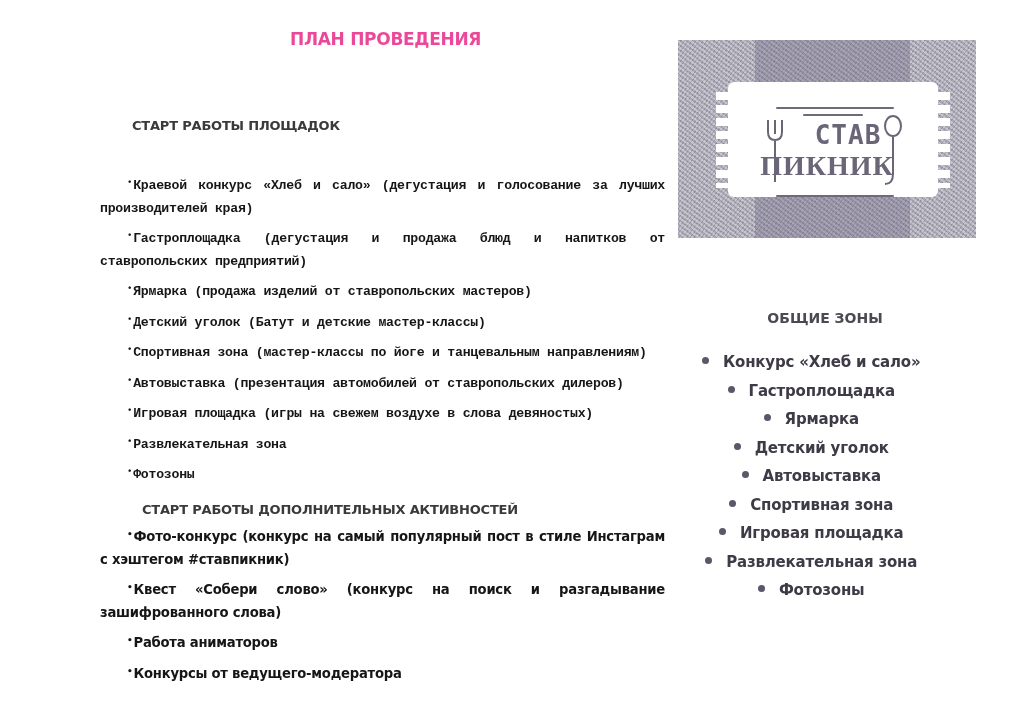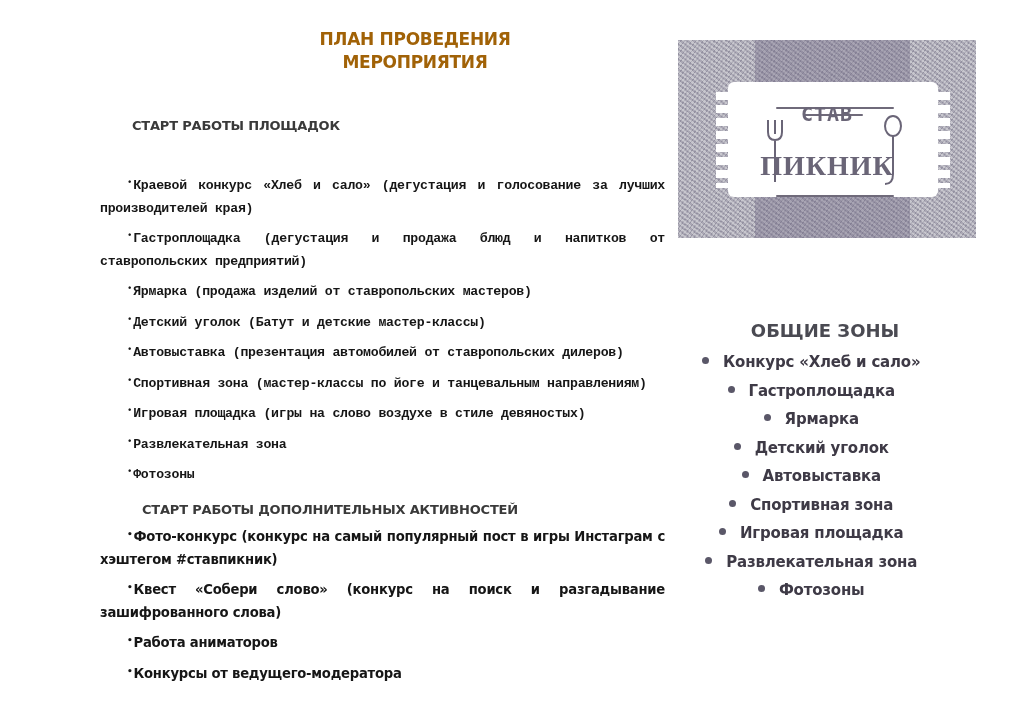--- a/index.html
+++ b/index.html
@@ -1,22 +1,22 @@
 <!DOCTYPE html>
 <html><head>
 <meta charset="utf-8">
 <style>
   html, body { margin:0; padding:0; }
   body {
     width:1024px; height:723px; background:#ffffff; position:relative; overflow:hidden;
     font-family:"DejaVu Sans","Liberation Sans",sans-serif; color:#1a1a1a;
   }
   .title {
-    position:absolute; left:290px; top:28px; width:250px; text-align:center;
-    font-weight:bold; font-size:17px; line-height:23px; color:#a16207; letter-spacing:-0.3px;
+    position:absolute; left:290px; top:28px; width:250px; 
+    font-weight:bold; font-size:17px; line-height:23px; color:#ec4899; letter-spacing:-0.3px;
   }
   .section-head {
     position:absolute; font-weight:bold; font-size:13px; color:#3a3a3a; letter-spacing:-0.2px;text-align:right;
   }
   .left-list { position:absolute; left:100px; width:565px; }
   .item {
     font-weight:bold; font-size:13.2px; line-height:22.5px; color:#161616;
     text-align:justify; text-align-last:left; text-indent:27px; margin:0 0 5px 0;
     letter-spacing:-0.25px;
   }
@@ -40,78 +40,77 @@
   }
   .logo .line {
     position:absolute; height:2px; background:#6f6a7a; border-radius:1px;
   }
   .logo .word {
     position:absolute; left:0; width:298px; text-align:center; font-weight:bold; color:#6a6577;
     font-family:"DejaVu Sans Mono","Liberation Mono",monospace; letter-spacing:1px;
   }
   .right-head {
     position:absolute; left:690px; top:310px; width:270px; text-align:center;
-    font-weight:bold; font-size:18px; color:#4a4a52;margin-top:10px;
+    font-weight:bold; font-size:14px; color:#4a4a52;
   }
   .zones { position:absolute; left:702px; top:348px;text-align:center; }
   .zone {
     font-weight:bold; font-size:15px; line-height:28.5px; color:#3e3a46; letter-spacing:-0.2px;
   }
   .zone .zdot {
     display:inline-block; width:7px; height:7px; border-radius:50%; background:#5a5768;
     margin-right:14px; vertical-align:middle; position:relative; top:-2px;
   }
 </style>
 </head>
 <body>
 
 <div class="title">
   <div>ПЛАН ПРОВЕДЕНИЯ</div>
-  <div>МЕРОПРИЯТИЯ</div>
 </div>
 
 <div class="section-head" style="left:132px; top:118px;">СТАРТ РАБОТЫ ПЛОЩАДОК</div>
 
 <div class="left-list" style="top:172px;font-family:Liberation Mono, monospace;">
   <p class="item"><span class="dot">•</span><span>Краевой конкурс «Хлеб и сало» (дегустация и голосование за лучших производителей края)</span></p>
   <p class="item"><span class="dot">•</span><span>Гастроплощадка (дегустация и продажа блюд и напитков от ставропольских предприятий)</span></p>
   <p class="item"><span class="dot">•</span><span>Ярмарка (продажа изделий от ставропольских мастеров)</span></p>
   <p class="item"><span class="dot">•</span><span>Детский уголок (Батут и детские мастер-классы)</span></p>
+  <p class="item"><span class="dot">•</span><span>Спортивная зона (мастер-классы по йоге и танцевальным направлениям)</span></p>
   <p class="item"><span class="dot">•</span><span>Автовыставка (презентация автомобилей от ставропольских дилеров)</span></p>
-  <p class="item"><span class="dot">•</span><span>Спортивная зона (мастер-классы по йоге и танцевальным направлениям)</span></p>
-  <p class="item"><span class="dot">•</span><span>Игровая площадка (игры на слово воздухе в стиле девяностых)</span></p>
+  <p class="item"><span class="dot">•</span><span>Игровая площадка (игры на свежем воздухе в слова девяностых)</span></p>
   <p class="item"><span class="dot">•</span><span>Развлекательная зона</span></p>
   <p class="item"><span class="dot">•</span><span>Фотозоны</span></p>
 </div>
 
 <div class="section-head" style="left:142px; top:502px;">СТАРТ РАБОТЫ ДОПОЛНИТЕЛЬНЫХ АКТИВНОСТЕЙ</div>
 
 <div class="left-list" style="top:523px;">
-  <p class="item"><span class="dot">•</span><span>Фото-конкурс (конкурс на самый популярный пост в игры Инстаграм с хэштегом #ставпикник)</span></p>
+  <p class="item"><span class="dot">•</span><span>Фото-конкурс (конкурс на самый популярный пост в стиле Инстаграм с хэштегом #ставпикник)</span></p>
   <p class="item"><span class="dot">•</span><span>Квест «Собери слово» (конкурс на поиск и разгадывание зашифрованного слова)</span></p>
   <p class="item"><span class="dot">•</span><span>Работа аниматоров</span></p>
   <p class="item"><span class="dot">•</span><span>Конкурсы от ведущего-модератора</span></p>
 </div>
 
 <div class="logo">
   <div class="band"></div>
   <div class="card"></div>
   <div class="fringe" style="left:38px;"></div>
   <div class="fringe" style="left:258px;"></div>
   <div class="line" style="left:98px; top:67px; width:118px;"></div>
   <div class="line" style="left:125px; top:74px; width:60px;"></div>
   <div class="line" style="left:98px; top:155px; width:118px;"></div>
   <svg style="position:absolute; left:87px; top:78px;" width="20" height="66" viewBox="0 0 20 66">
     <path d="M3 2 V14 Q3 22 10 22 Q17 22 17 14 V2 M10 2 V16 M10 22 V64" stroke="#6a6577" stroke-width="2" fill="none"></path>
   </svg>
   <svg style="position:absolute; left:205px; top:74px;" width="20" height="72" viewBox="0 0 20 72">
     <ellipse cx="10" cy="12" rx="8" ry="10" stroke="#6a6577" stroke-width="2" fill="none"></ellipse>
     <path d="M10 22 V60 Q10 70 2 70" stroke="#6a6577" stroke-width="2" fill="none"></path>
   </svg>
-  <div class="word" style="top:62px; font-size:20px;">СТАВ</div>
+  <div class="word" style="top:80px; font-size:26px;margin-left:21px;">СТАВ</div>
   <div class="word" style="top:110px; font-size:28px;font-family:Liberation Serif, serif;">ПИКНИК</div>
 </div>
 
 <div class="right-head">ОБЩИЕ ЗОНЫ</div>
 
 <div class="zones">
   <div class="zone"><span class="zdot"></span><span>Конкурс «Хлеб и сало»</span></div>
   <div class="zone"><span class="zdot"></span><span>Гастроплощадка</span></div>
   <div class="zone"><span class="zdot"></span><span>Ярмарка</span></div>
   <div class="zone"><span class="zdot"></span><span>Детский уголок</span></div>

